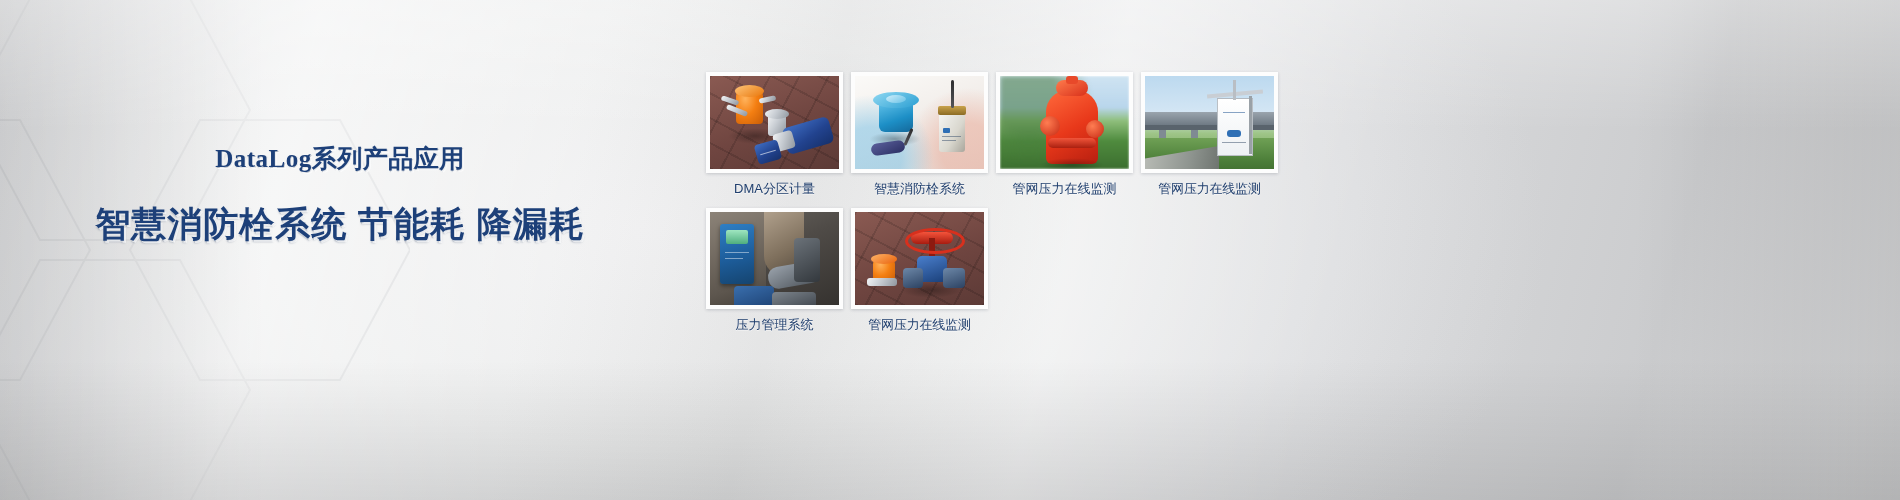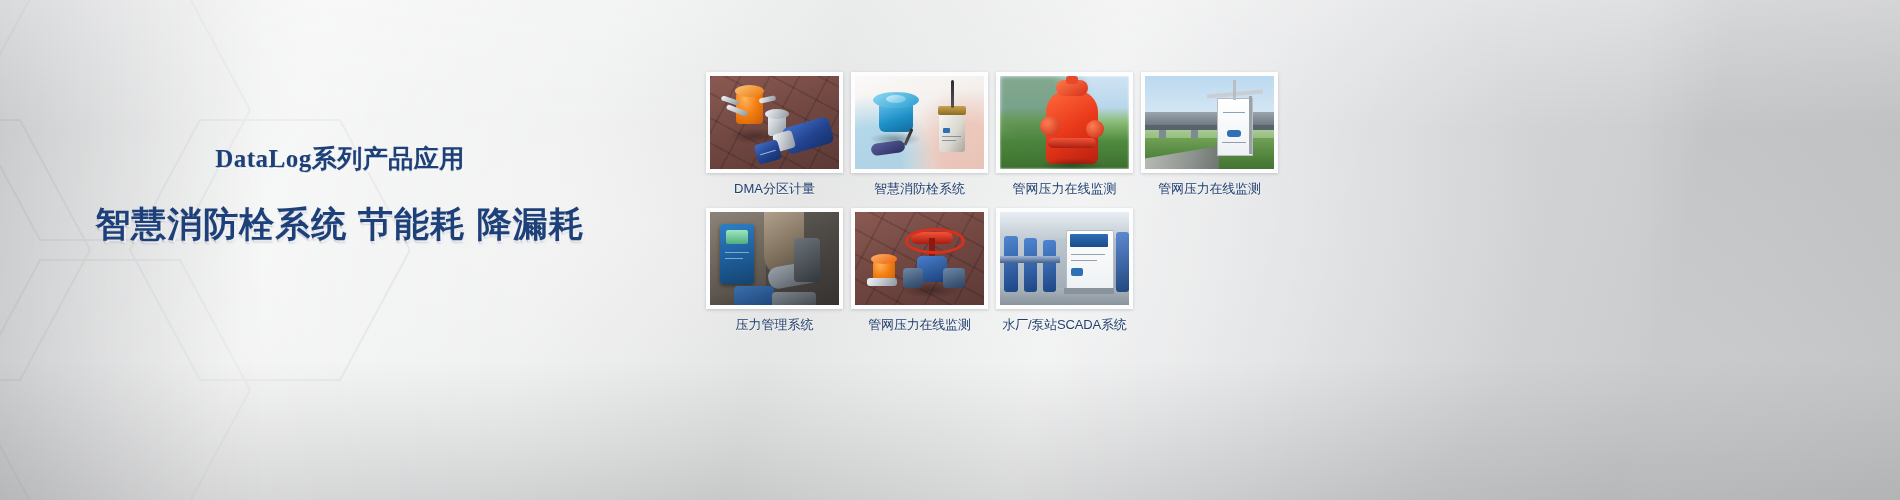--- a/index.html
+++ b/index.html
@@ -344,36 +344,15 @@
           <div style="position:absolute;left:48px;top:56px;width:20px;height:20px;border-radius:4px;background:linear-gradient(160deg,#6d88a8,#2c4262);"></div>
           <div style="position:absolute;left:88px;top:56px;width:22px;height:20px;border-radius:4px;background:linear-gradient(160deg,#6d88a8,#2c4262);"></div>
           <div class="orange-cap" style="left:18px;top:46px;width:22px;height:24px;"></div>
           <div class="steel ellipse" style="left:16px;top:42px;width:26px;height:10px;background:linear-gradient(150deg,#ffb468,#e8620c);"></div>
           <div class="steel" style="left:12px;top:66px;width:30px;height:8px;border-radius:3px;"></div>
         </div>
       </div>
       <div class="caption">管网压力在线监测</div>
     </div>
 
-    <div class="cell wide">
-      <div class="thumb">
-        <div class="art">
-          <div class="sc pumphouse"></div>
-          <div style="position:absolute;left:0;top:0;width:129px;height:26px;background:linear-gradient(180deg,#e7edf2,#c3ccd4);"></div>
-          <div style="position:absolute;left:0;top:76px;width:129px;height:25px;background:linear-gradient(180deg,#a9b3bb,#7d868e);"></div>
-          <div style="position:absolute;left:4px;top:24px;width:14px;height:56px;background:linear-gradient(160deg,#4f86d2,#1d4584);border-radius:3px;"></div>
-          <div style="position:absolute;left:24px;top:26px;width:13px;height:54px;background:linear-gradient(160deg,#4f86d2,#1d4584);border-radius:3px;"></div>
-          <div style="position:absolute;left:43px;top:28px;width:13px;height:52px;background:linear-gradient(160deg,#4f86d2,#1d4584);border-radius:3px;"></div>
-          <div style="position:absolute;left:0;top:44px;width:60px;height:7px;background:linear-gradient(180deg,#9fb6d6,#47608a);"></div>
-          <div class="panel-white" style="left:66px;top:18px;width:46px;height:58px;border-radius:2px;"></div>
-          <div style="position:absolute;left:70px;top:22px;width:38px;height:13px;background:linear-gradient(180deg,#2d6fb8,#1b4c86);border-radius:1px;"></div>
-          <div class="tiny-line" style="left:71px;top:42px;width:34px;"></div>
-          <div class="tiny-line" style="left:71px;top:48px;width:26px;"></div>
-          <div class="tiny-mark" style="left:71px;top:56px;width:12px;height:8px;border-radius:2px;"></div>
-          <div style="position:absolute;left:64px;top:76px;width:50px;height:6px;background:#8a939b;"></div>
-          <div style="position:absolute;left:116px;top:20px;width:13px;height:60px;background:linear-gradient(160deg,#5d8ad0,#22477f);border-radius:3px;"></div>
-        </div>
-      </div>
-      <div class="caption">水厂/泵站SCADA系统</div>
-    </div>
 
   </div>
 </div>
 
 </body></html>

